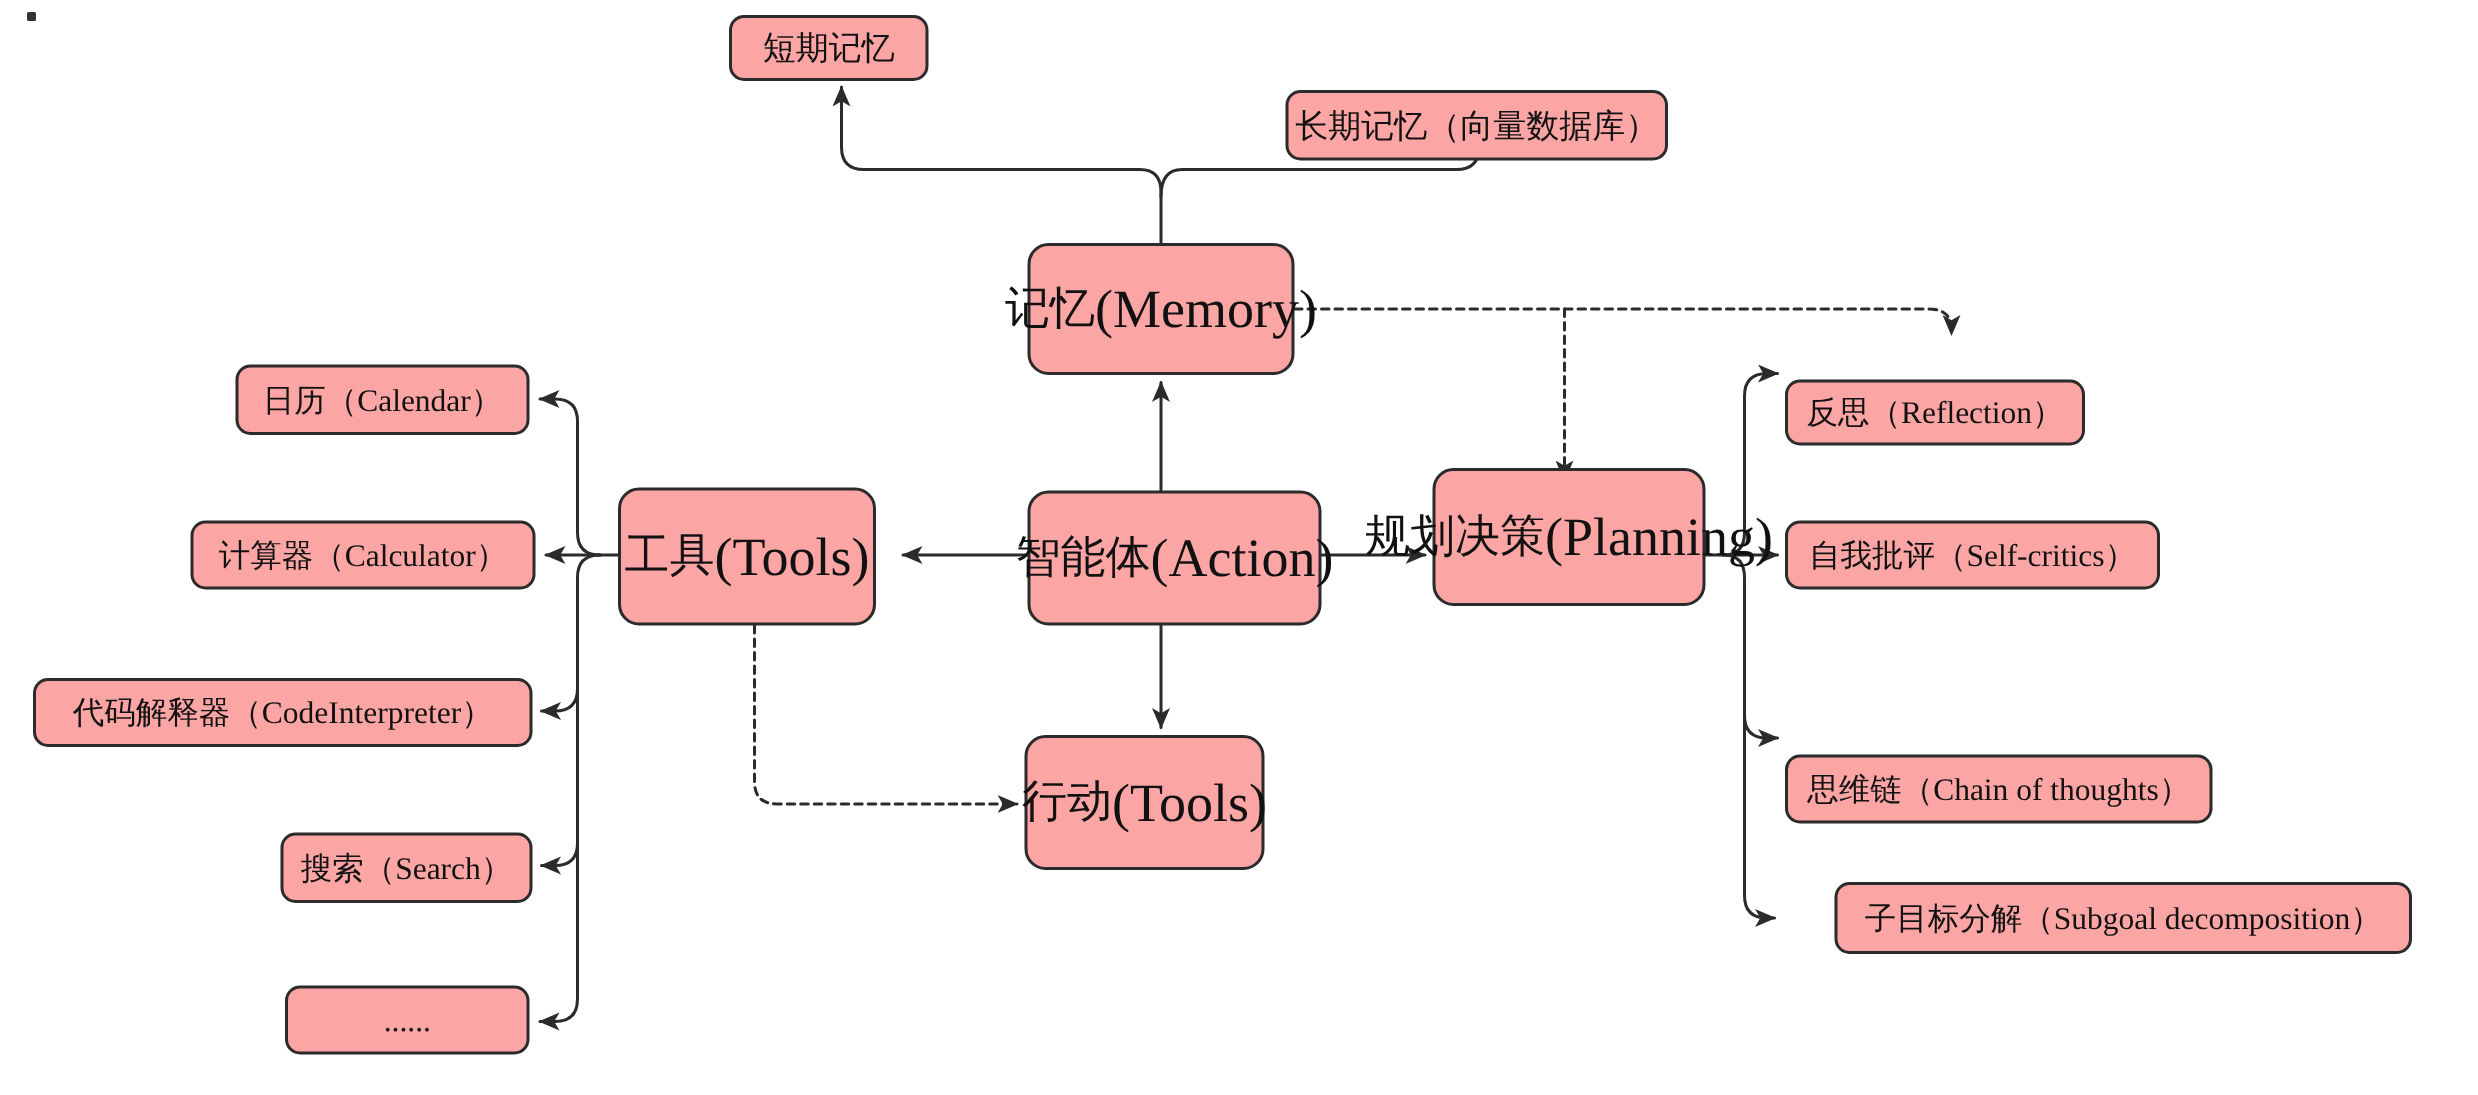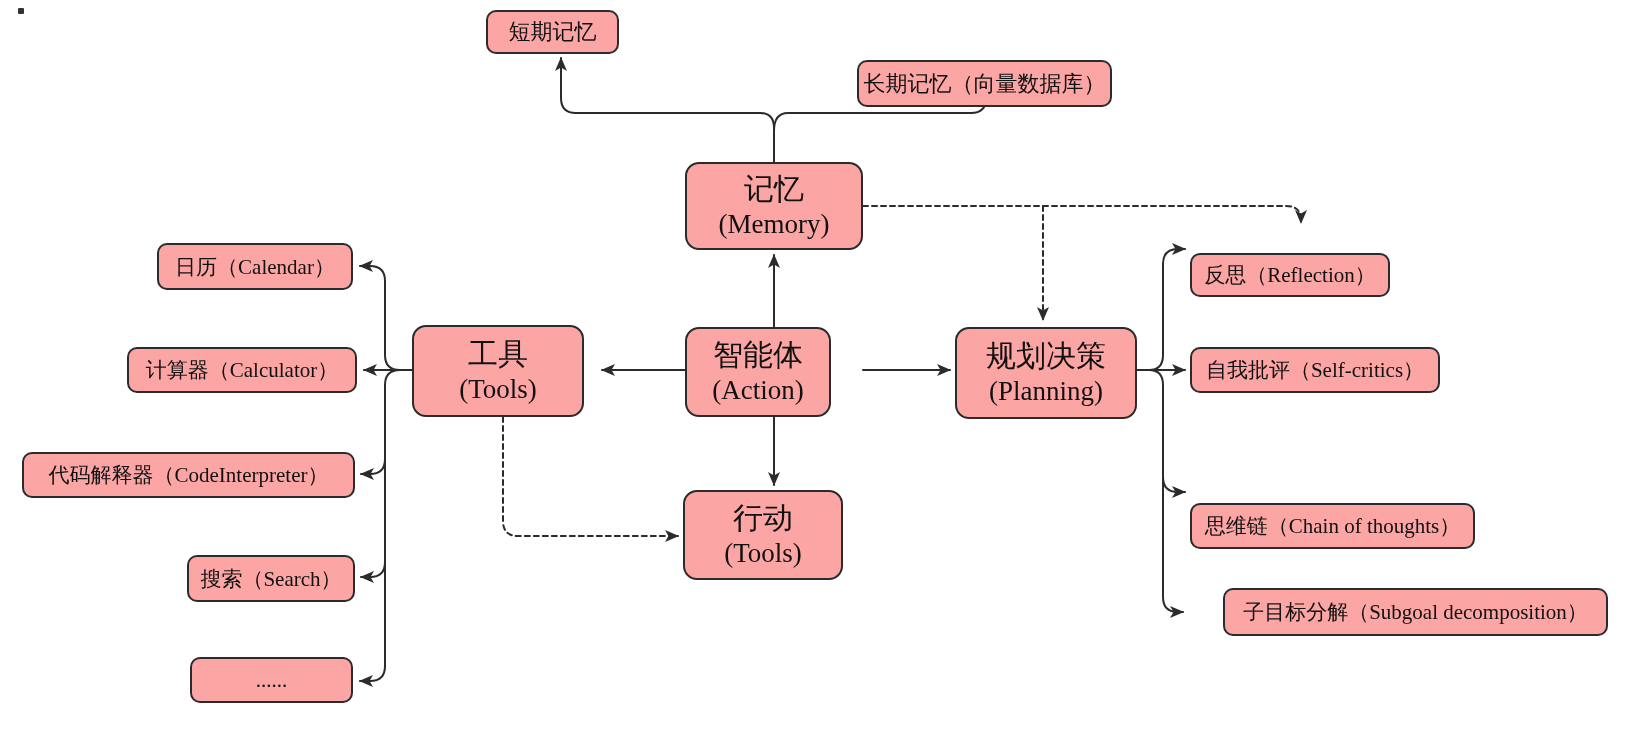--- a/index.html
+++ b/index.html
@@ -17,32 +17,32 @@
     box-sizing:border-box;
     background:#fca5a5;
     border:2px solid #2b2b2b;
     display:flex;
     align-items:center;
     justify-content:center;
     text-align:center;
     white-space:nowrap;
   }
   .node.small{border-radius:10px;font-size:21px;}
-  .node.big{border-radius:14px;flex-direction:column;line-height:1.25;}
+  .node.big{border-radius:14px;line-height:1.25;}
   .node.big .zh{font-size:30px;}
-  .node.big .en{font-size:27px;}
+  .node.big .en{font-size:36px;}
   .node.top{border-radius:10px;font-size:22px;}
   
   #n-short{left:486px;top:10px;width:133px;height:44px;}
   #n-long{left:857px;top:12px;width:255px;height:47px;margin-top:48px;}
   #n-memory{left:685px;top:162px;width:178px;height:88px;}
-  #n-agent{left:685px;top:327px;width:146px;height:90px;text-align:center;}
+  #n-agent{left:685px;top:327px;width:196px;height:90px;text-align:center;}
   #n-tools{left:412px;top:325px;width:172px;height:92px;}
   #n-action{left:683px;top:490px;width:160px;height:90px;}
-  #n-planning{left:955px;top:327px;width:182px;height:92px;}
+  #n-planning{left:955px;top:312px;width:182px;height:92px;}
   #n-calendar{left:157px;top:243px;width:196px;height:47px;}
   #n-calculator{left:127px;top:347px;width:230px;height:46px;}
   #n-codeint{left:22px;top:452px;width:333px;height:46px;}
   #n-search{left:187px;top:555px;width:168px;height:47px;}
   #n-more{left:190px;top:657px;width:163px;height:46px;}
   #n-reflection{left:1190px;top:228px;width:200px;height:44px;margin-top:25px;}
   #n-selfcritics{left:1190px;top:347px;width:250px;height:46px;}
   #n-chain{left:1190px;top:469px;width:285px;height:46px;margin-top:34px;}
   #n-subgoal{left:1188px;top:588px;width:385px;height:48px;margin-left:35px;}
   #corner-mark{

